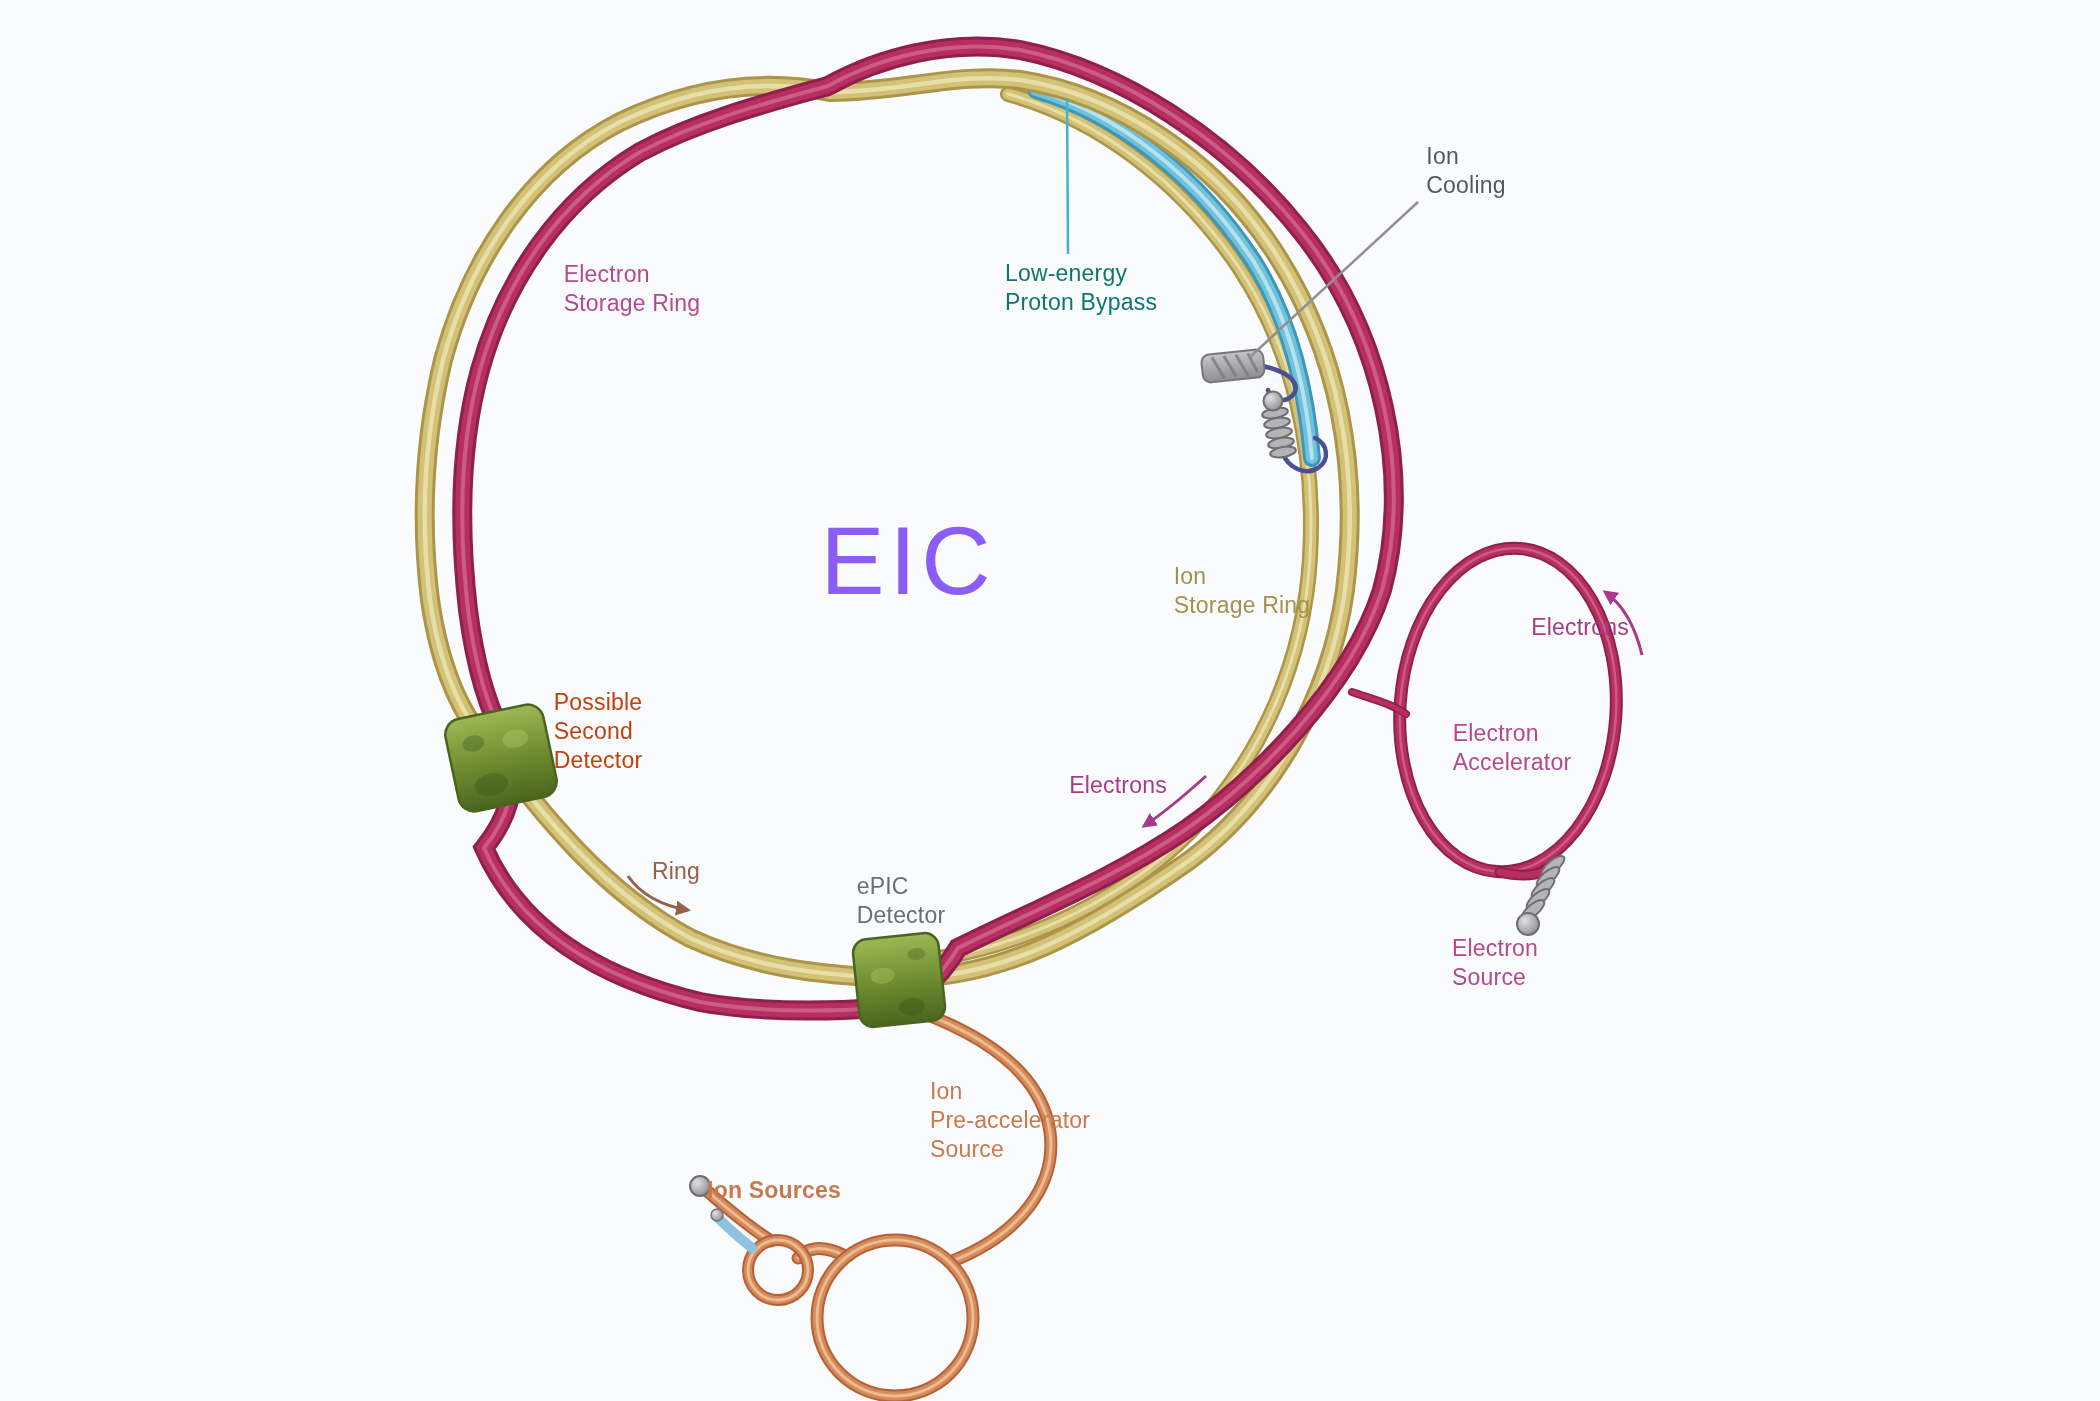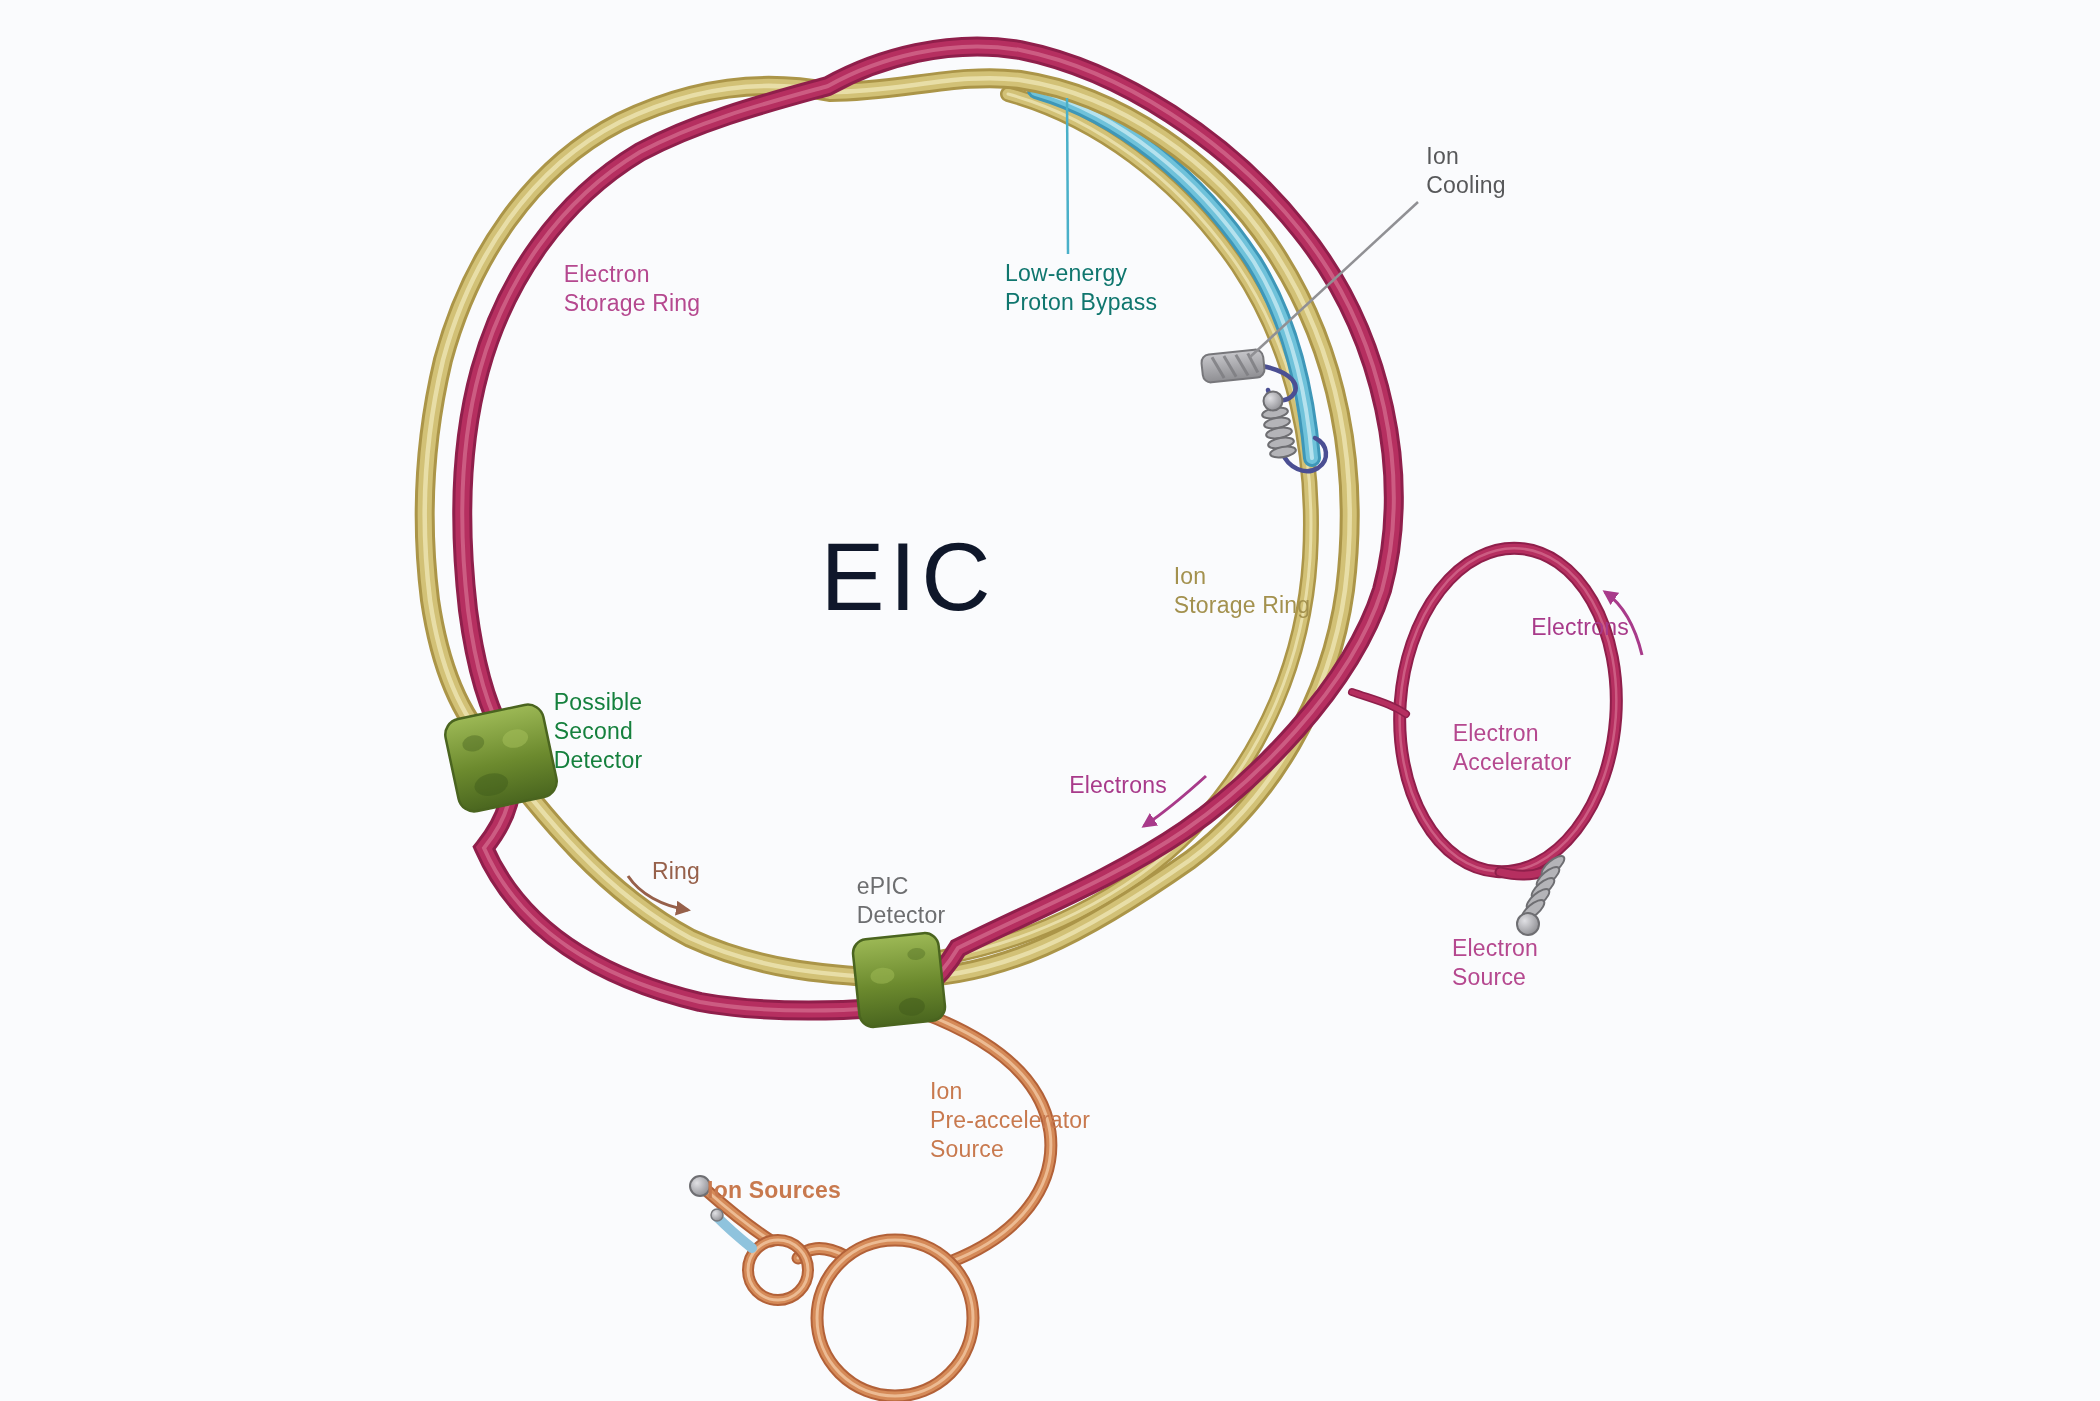--- a/index.html
+++ b/index.html
@@ -16,27 +16,27 @@
     transform:translate(-50%,-50%);
     text-align:left;
     font:400 23px/29px "Liberation Sans", sans-serif;
     letter-spacing:.2px;
     white-space:nowrap;
   }
   .ln{display:block;}
   #lbl-esr{left:632px;top:289px;color:#b5488f;}
   #lbl-bypass{left:1081px;top:288px;color:#0f766e;}
   #lbl-cooling{left:1466px;top:171px;color:#57585a;}
-  #lbl-eic{left:908px;top:561px;color:#0f172a;font-size:96px;line-height:96px;letter-spacing:5px;margin-top:16px;}
+  #lbl-eic{left:908px;top:561px;color:#8b5cf6;font-size:96px;line-height:96px;letter-spacing:5px;}
   #lbl-isr{left:1242px;top:591px;color:#a3914e;}
   #lbl-electrons-main{left:1118px;top:785px;color:#a83a8a;}
   #lbl-electrons-acc{left:1580px;top:627px;color:#a83a8a;}
   #lbl-eacc{left:1512px;top:748px;color:#b5488f;}
   #lbl-esource{left:1495px;top:963px;color:#b5488f;}
-  #lbl-psd{left:598px;top:731px;color:#15803d;}
+  #lbl-psd{left:598px;top:731px;color:#c2410c;}
   #lbl-ions{left:676px;top:871px;color:#96604a;}
   #lbl-epic{left:901px;top:901px;color:#6d6e70;}
   #lbl-chain{left:1010px;top:1120px;color:#c8794e;}
   #lbl-isources{left:774px;top:1190px;color:#c8794e;font-weight:bold;}
 </style>
 </head>
 <body>
 
 <div id="stage">
 

